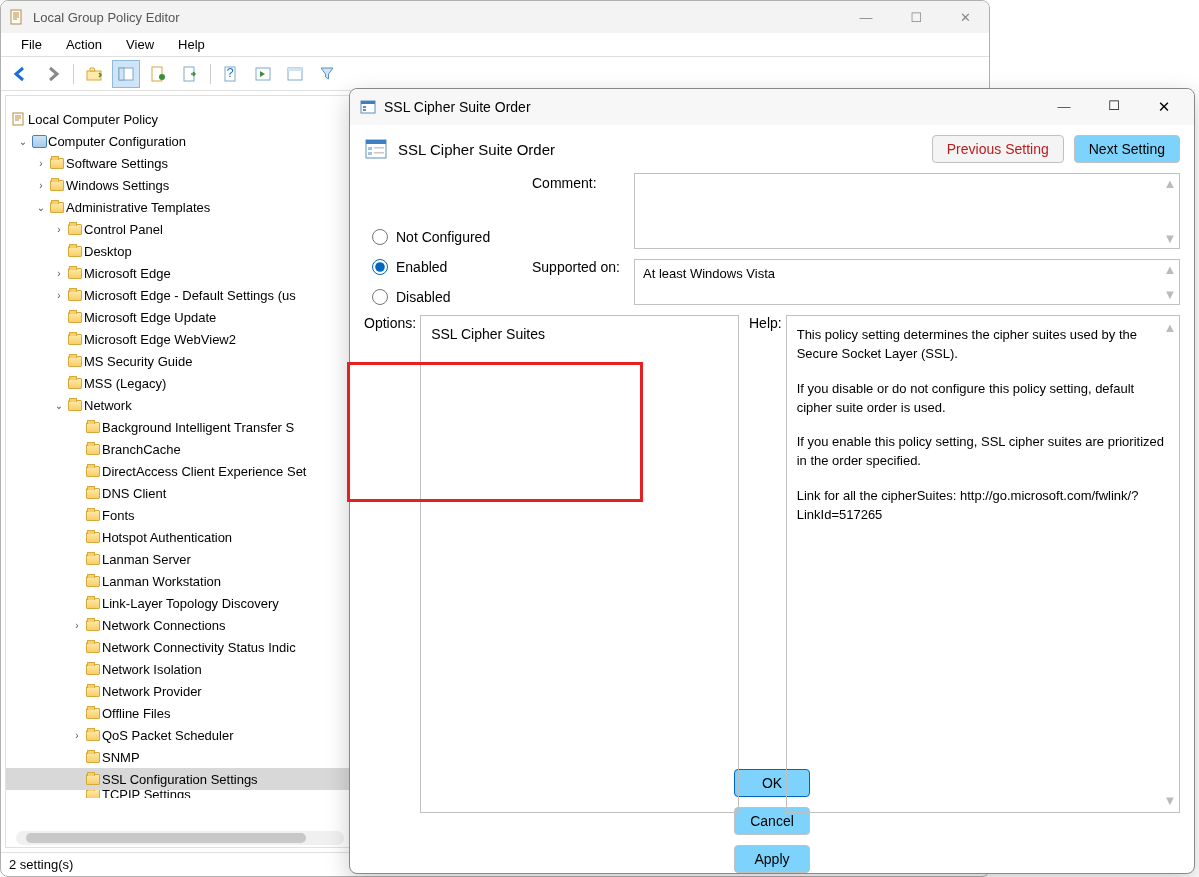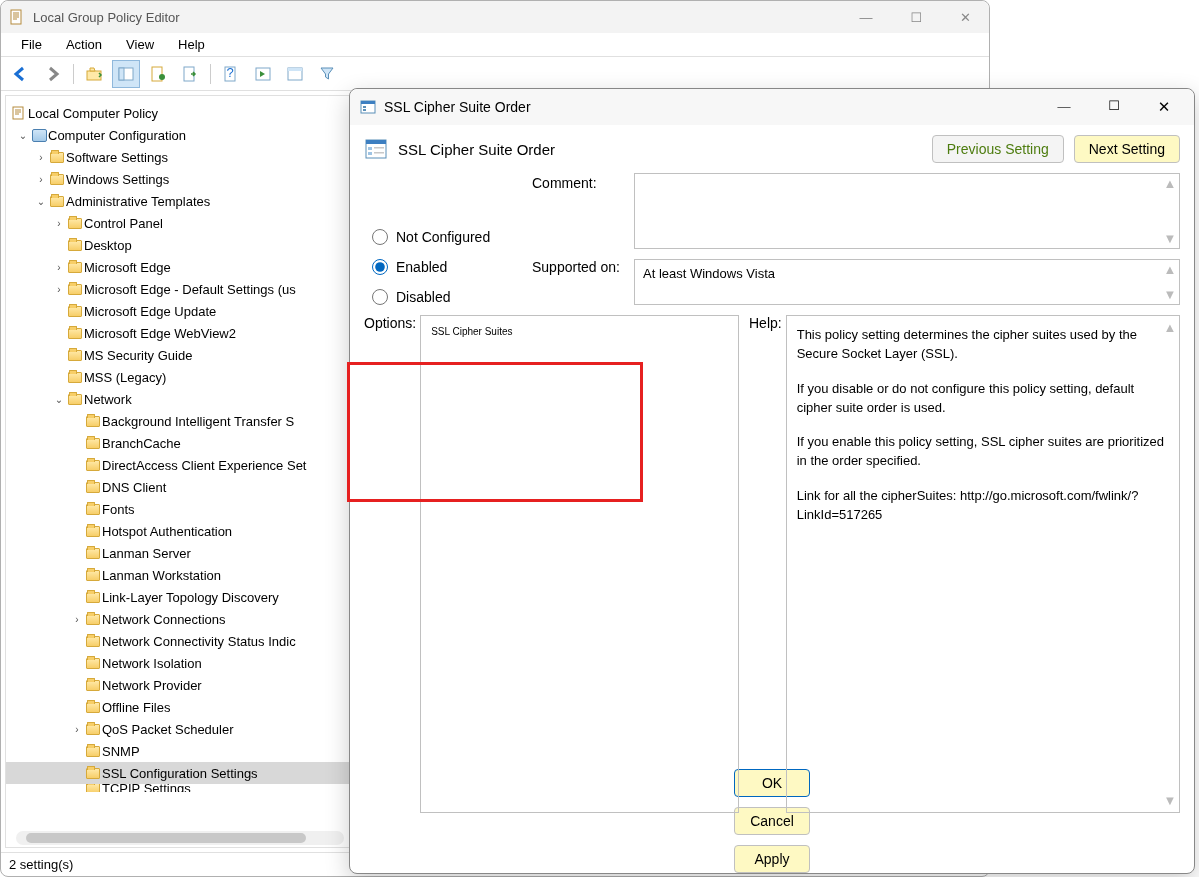--- a/index.html
+++ b/index.html
@@ -14,21 +14,21 @@
 .window-controls span { cursor: pointer; padding: 2px 10px; }
 
 .menubar { height: 24px; display: flex; align-items: center; padding: 0 8px; border-bottom: 1px solid #e0e0e0; }
 .menubar span { padding: 2px 12px; }
 
 .toolbar { height: 34px; display: flex; align-items: center; gap: 4px; padding: 2px 6px; border-bottom: 1px solid #e0e0e0; }
 .toolbar .tb-btn { width: 28px; height: 28px; display: flex; align-items: center; justify-content: center; }
 .toolbar .divider { width: 1px; height: 20px; background: #ccc; margin: 0 2px; }
 
 .content { flex: 1; display: flex; overflow: hidden; }
-.tree { width: 350px; border: 1px solid #e0e0e0; margin: 4px 2px 4px 4px; overflow: auto; padding: 6px 0; position: relative; }
+.tree { width: 350px; border: 1px solid #e0e0e0; margin: 4px 2px 4px 4px; overflow: auto; padding: 12px 0; position: relative; }
 .tree-row { display: flex; align-items: center; height: 22px; white-space: nowrap; padding-right: 6px; }
 .tree-row.selected { background: #d8d8d8; }
 .tree-row .expander { width: 14px; text-align: center; color: #555; font-size: 10px; }
 .tree-row .icon { width: 18px; height: 16px; display: flex; align-items: center; justify-content: center; }
 .folder-icon { width: 14px; height: 11px; background: linear-gradient(#ffe9a8,#f7ce68); border: 1px solid #d6a93a; border-radius: 1px; position: relative; }
 .folder-icon::before { content: ""; position: absolute; top: -3px; left: 0; width: 6px; height: 3px; background: #f7ce68; border: 1px solid #d6a93a; border-bottom: none; border-radius: 1px 1px 0 0; }
 .policy-icon { width: 14px; height: 14px; }
 .computer-icon { width: 15px; height: 13px; border: 1px solid #4a7fb0; border-radius: 2px; background: linear-gradient(#cfe5f7,#a4c9e8); position: relative; }
 
 .tree-scroll { position: absolute; bottom: 2px; left: 10px; right: 10px; height: 14px; background: #f0f0f0; border-radius: 7px; }
@@ -42,41 +42,41 @@
 .dialog-titlebar .dlg-icon { width: 16px; height: 16px; margin-right: 8px; }
 .dialog-titlebar .title-text { flex: 1; font-size: 14px; }
 .dlg-controls { display: flex; gap: 10px; }
 .dlg-controls span { width: 40px; text-align: center; font-family: "Segoe UI Symbol"; }
 
 .dialog-body { flex: 1; padding: 10px 14px; display: flex; flex-direction: column; gap: 10px; overflow: hidden; }
 
 .header-row { display: flex; align-items: center; gap: 10px; }
 .header-row .hdr-icon { width: 24px; height: 24px; }
 .header-row .hdr-title { flex: 1; font-size: 15px; }
-.btn { background: #fef9c3; border: 1px solid #c0c0c0; border-radius: 4px; padding: 5px 14px; font-size: 14px; cursor: pointer; }
-.btn.disabled { background: #f4f4f4; color: #4d7c0f; }
+.btn { background: #7dd3fc; border: 1px solid #c0c0c0; border-radius: 4px; padding: 5px 14px; font-size: 14px; cursor: pointer; }
+.btn.disabled { background: #f4f4f4; color: #b91c1c; }
 .btn.primary { border: 1px solid #0067c0; }
 
 .config-row { display: flex; gap: 18px; align-items: flex-end; }
 .radios { display: flex; flex-direction: column; gap: 14px; padding: 6px 0 0 8px; width: 150px; }
 .radio-opt { display: flex; align-items: center; gap: 8px; }
 .radio-opt input { width: 16px; height: 16px; accent-color: #0067c0; }
 .radio-opt label { font-size: 14px; }
 .textbox { border: 1px solid #c0c0c0; background: #fff; position: relative; }
 .comment-box { height: 76px; }
 .supported-box { height: 46px; display: flex; align-items: flex-start; padding: 6px 8px; font-size: 14px; }
 .sb-scroll { position: absolute; right: 2px; top: 2px; bottom: 2px; width: 14px; display: flex; flex-direction: column; justify-content: space-between; color: #bbb; font-size: 11px; align-items: center; }
 
 .panels { flex: 1; display: flex; gap: 10px; min-height: 0; }
 .panel { flex: 1; display: flex; gap: 4px; }
 .panel-title { font-size: 14px; padding-bottom: 2px; }
 .panel-body { flex: 1; border: 1px solid #c0c0c0; padding: 10px; overflow: hidden; position: relative; font-size: 14px; }
 .options-panel { width: 375px; flex: none; }
 
-.options-label { font-size: 10px; }
+.options-label { font-size: 14px; }
 .options-input { width: 100%; border: none; border-bottom: 1px solid #0a6cd6; font-size: 13.5px; padding: 4px 0; margin-top: 14px; outline: none; font-family: inherit; }
 
 .highlight-box { position: absolute; border: 3px solid #e62020; pointer-events: none; }
 
 .help-text p { margin-bottom: 16px; line-height: 1.45; }
 .panel-body .sb-scroll { top: 4px; bottom: 4px; }
 
 .dialog-footer { height: 50px; display: flex; justify-content: flex-end; align-items: center; gap: 10px; padding: 0 18px; flex-direction: column; }
 .dialog-footer .btn { min-width: 76px; }
 

